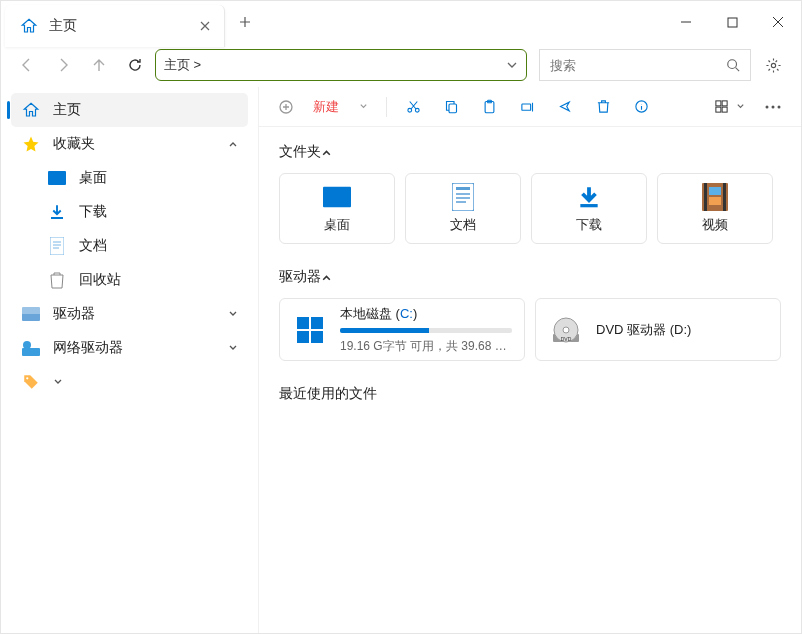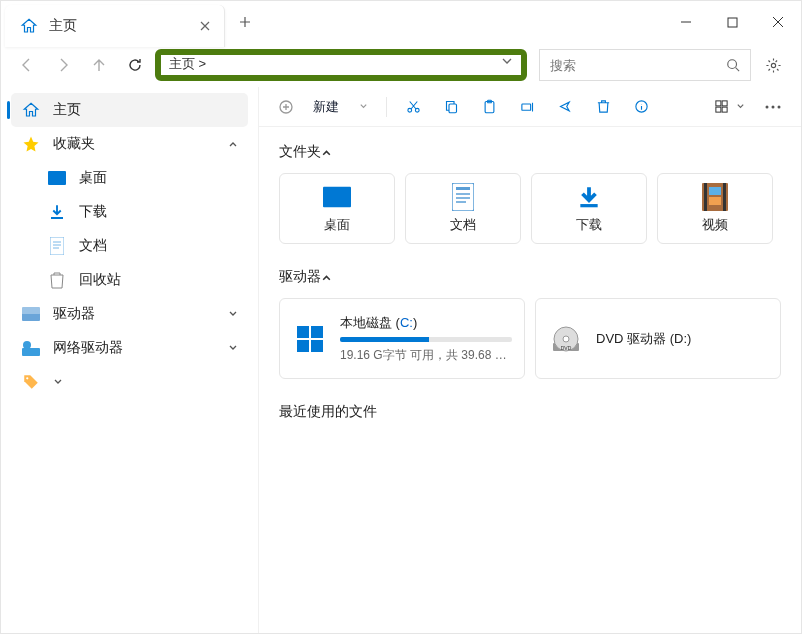--- a/index.html
+++ b/index.html
@@ -9,55 +9,55 @@
   .tab { display: flex; align-items: center; height: 42px; padding: 0 12px 0 14px; border-right: 1px solid #e8e8e8; gap: 10px; min-width: 220px; background: #fff; border-radius: 6px 6px 0 0; box-shadow: 0 1px 3px rgba(0,0,0,0.06); position: relative; top: 4px; margin-left: 4px; }
   .tab-title { font-size: 14px; color: #333; flex: 1; }
   .tab-close { color: #888; font-size: 12px; padding: 2px; }
   .newtab { width: 40px; height: 42px; display: flex; align-items: center; justify-content: center; color: #666; font-size: 16px; }
   .win-controls { margin-left: auto; display: flex; }
   .win-btn { width: 46px; height: 32px; display: flex; align-items: center; justify-content: center; color: #333; }
   
   .navbar { height: 44px; display: flex; align-items: center; padding: 0 10px; gap: 4px; }
   .nav-btn { width: 32px; height: 32px; display: flex; align-items: center; justify-content: center; color: #888; border-radius: 4px; }
   .nav-btn.active { color: #333; }
-  .addr { flex: 1 1 320px; height: 32px; border: 6px solid #4d7c0f; border-radius: 6px; display: flex; padding: 0 8px; background: #fff; }
+  .addr { flex: 1 1 320px; height: 32px; border: 1px solid #4d7c0f; border-radius: 6px; display: flex; align-items: center; padding: 0 8px; background: #fff; }
   .addr-text { flex: 1; font-size: 13px; color: #333; }
   .search { flex: 0 0 200px; height: 32px; border: 1px solid #ddd; border-radius: 0; display: flex; align-items: center; padding: 0 10px; background: #fff; margin-left: 8px; }
   .search input { flex: 1; border: none; outline: none; font-size: 13px; color: #888; background: transparent; }
   .gear { width: 36px; height: 32px; display: flex; align-items: center; justify-content: center; color: #555; }
   
   .body { display: flex; height: calc(634px - 42px - 44px); }
   .sidebar { width: 258px; padding: 6px 4px; border-right: 1px solid #f0f0f0; overflow-y: auto; }
   .side-item { display: flex; align-items: center; height: 34px; padding: 0 10px; border-radius: 5px; gap: 12px; margin: 0 6px; position: relative; }
   .side-item.selected { background: #f3f3f3; }
   .side-item.selected::before { content: ""; position: absolute; left: -4px; top: 8px; bottom: 8px; width: 3px; background: #0078d4; border-radius: 2px; }
   .side-sub { padding-left: 36px; }
   .side-icon { width: 20px; height: 20px; display: flex; align-items: center; justify-content: center; flex-shrink: 0; }
   .side-label { flex: 1; font-size: 14px; color: #222; }
   .side-chev { color: #666; font-size: 11px; }
   
   .main { flex: 1; display: flex; flex-direction: column; overflow: hidden; }
   .toolbar { height: 40px; display: flex; align-items: center; padding: 0 12px; gap: 6px; border-bottom: 1px solid #f0f0f0; }
   .tbtn { height: 30px; padding: 0 8px; display: flex; align-items: center; justify-content: center; color: #0078d4; border-radius: 4px; gap: 4px; min-width: 32px; }
-  .tbtn.disabled { color: #0f172a; gap: 20px; }
+  .tbtn.disabled { color: #ef4444; gap: 20px; }
   .tbtn-label { font-size: 13px; }
   .tsep { width: 1px; height: 20px; background: #e8e8e8; margin: 0 4px; }
   .tool-right { margin-left: auto; display: flex; align-items: center; gap: 4px; }
   
   .content { flex: 1; overflow-y: auto; padding: 16px 20px; }
   .section-header { display: flex; align-items: center; margin-bottom: 12px; }
   .section-title { font-size: 14px; font-weight: 500; color: #222; }
   .section-chev { color: #555; font-size: 12px; }
   .tiles { display: flex; flex-wrap: wrap; gap: 10px; margin-bottom: 24px; }
   .tile { width: 116px; height: 71px; border: 1px solid #e5e5e5; border-radius: 6px; display: flex; flex-direction: column; align-items: center; justify-content: center; gap: 6px; }
   .tile-icon { width: 28px; height: 26px; display: flex; align-items: center; justify-content: center; }
   .tile-label { font-size: 13px; color: #222; }
   
   .drives { display: flex; flex-wrap: wrap; gap: 10px; margin-bottom: 24px; }
-  .drive { width: 246px; height: 81px; border: 1px solid #e5e5e5; border-radius: 6px; display: flex; align-items: center; padding: 8px 12px; gap: 12px; }
+  .drive { width: 246px; height: 63px; border: 1px solid #e5e5e5; border-radius: 6px; display: flex; align-items: center; padding: 8px 12px; gap: 12px; }
   .drive-icon { width: 36px; height: 36px; display: flex; align-items: center; justify-content: center; flex-shrink: 0; }
   .drive-info { flex: 1; display: flex; flex-direction: column; gap: 5px; overflow: hidden; }
   .drive-name { font-size: 13px; color: #222; }
   .drive-name .link { color: #0066cc; }
   .drive-bar { width: 100%; height: 5px; background: #e5e5e5; border-radius: 2px; overflow: hidden; }
   .drive-bar-fill { height: 100%; background: #0078d4; }
   .drive-sub { font-size: 12px; color: #666; white-space: nowrap; overflow: hidden; text-overflow: ellipsis; }
   
   svg { display: block; }
 </style>

